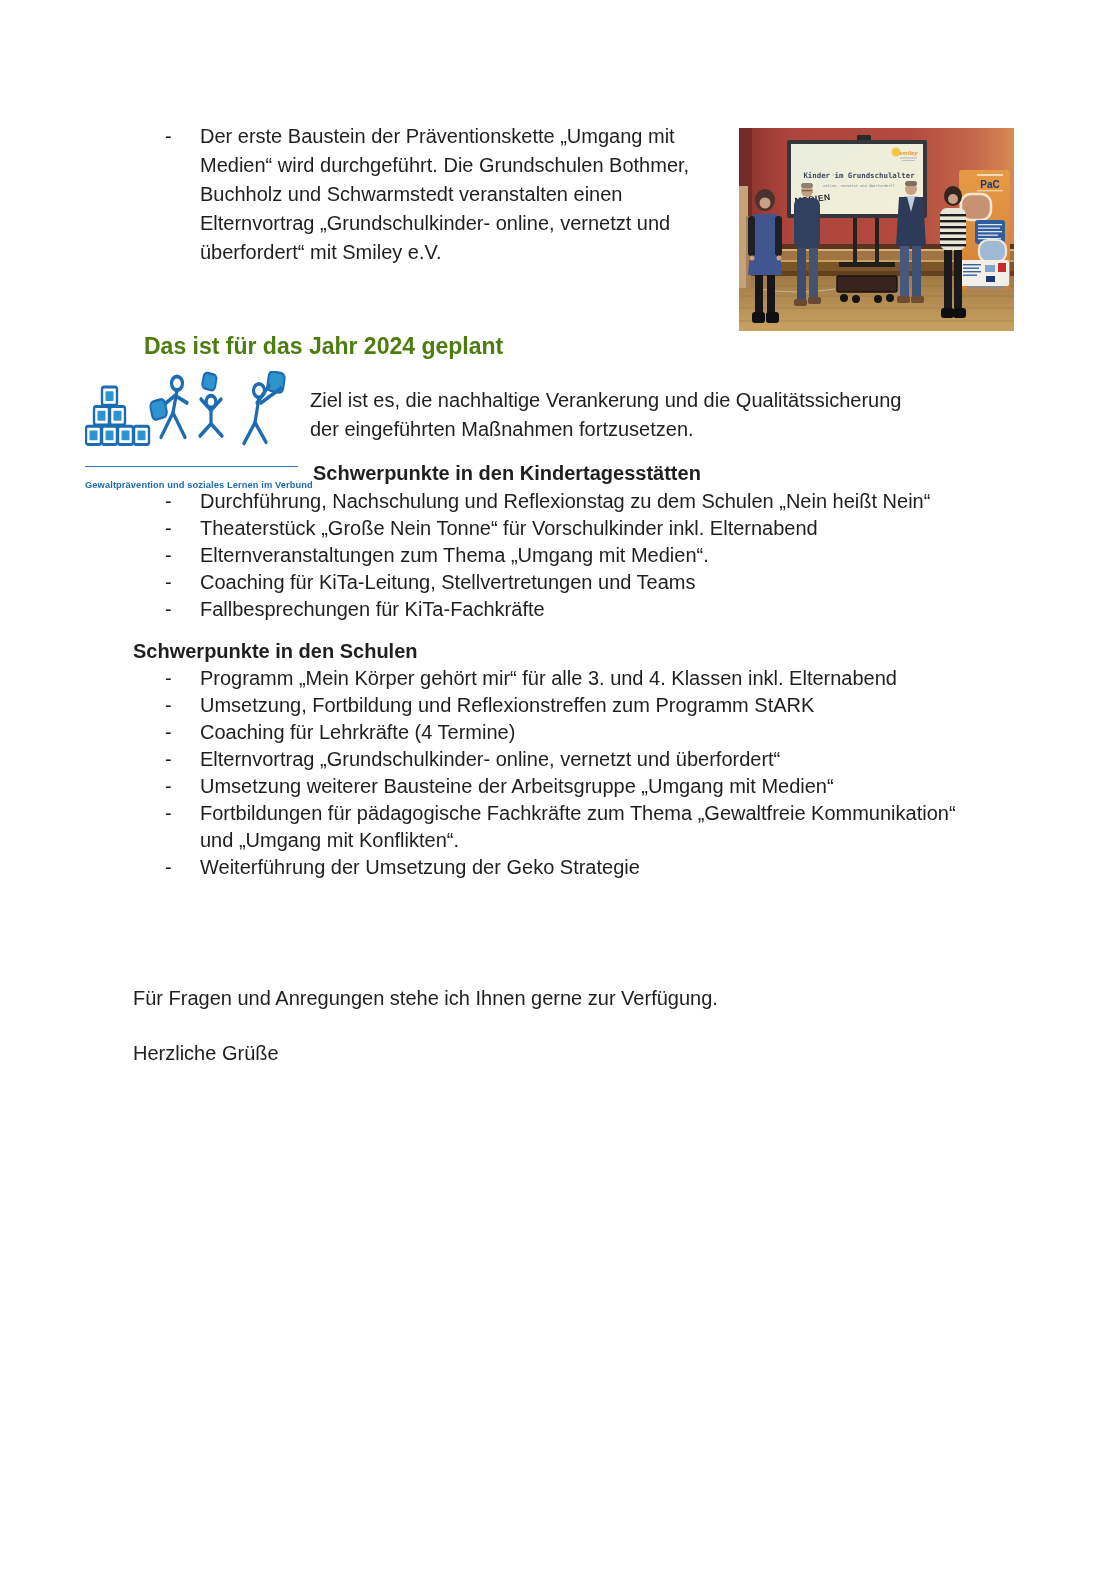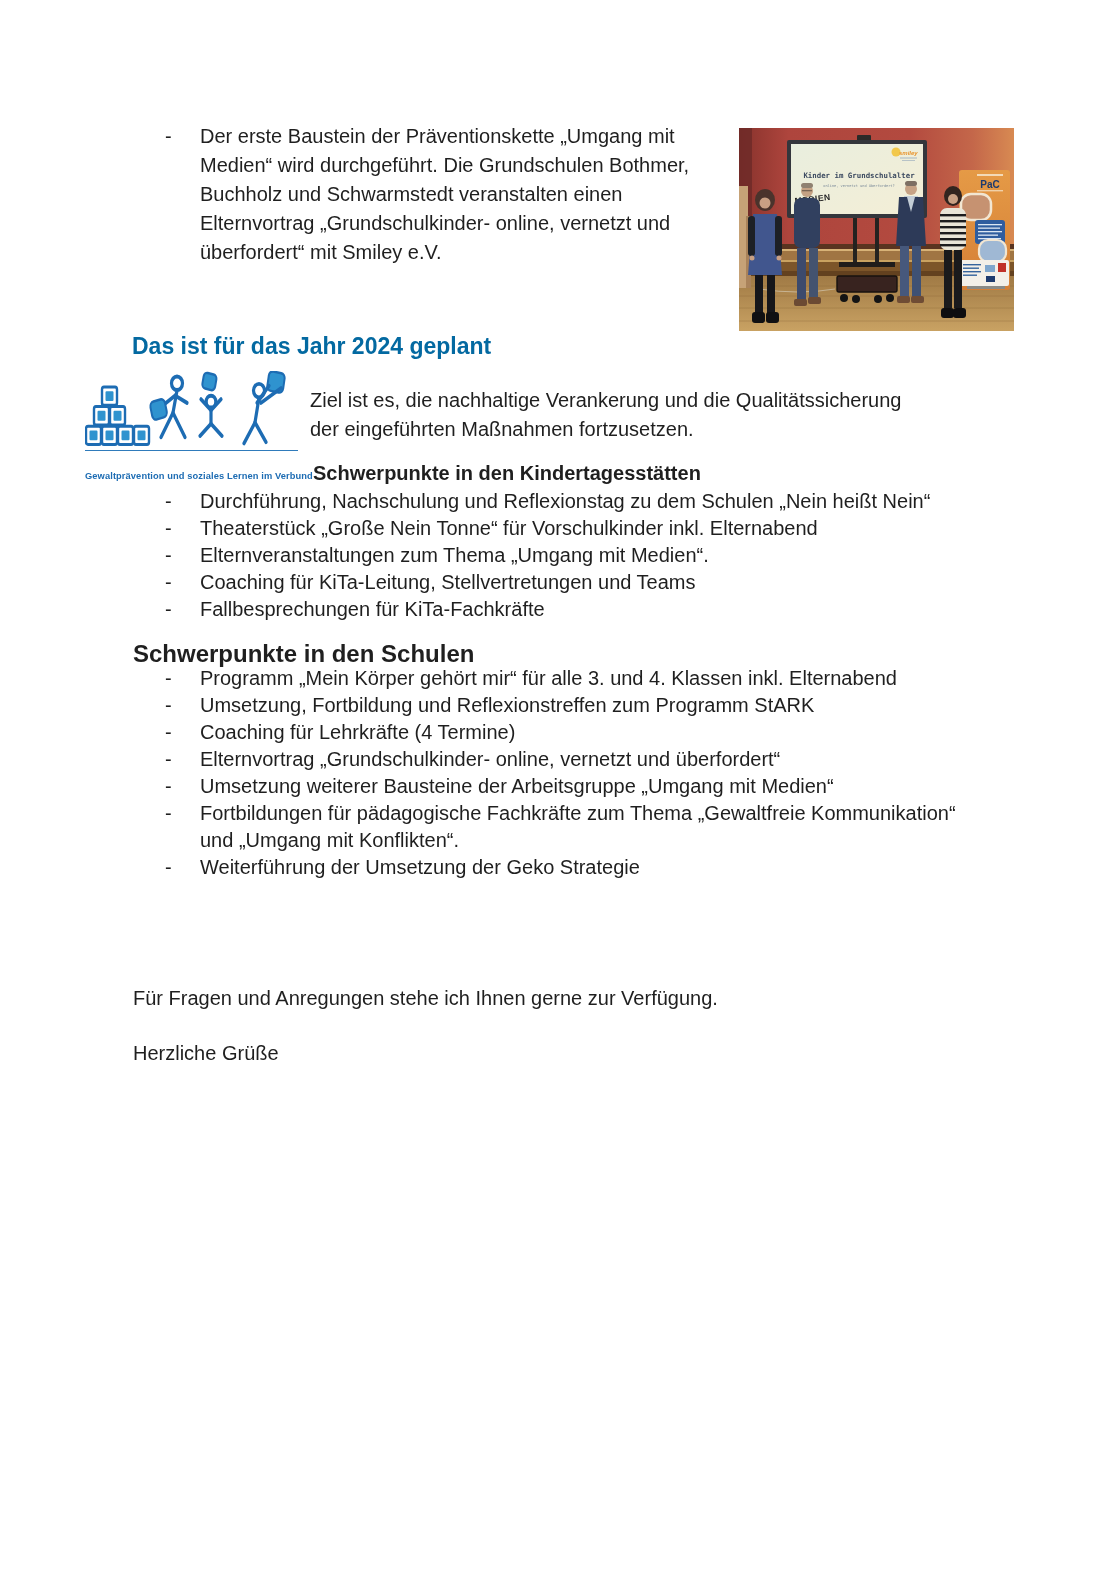--- a/index.html
+++ b/index.html
@@ -15,37 +15,37 @@
   
   .intro-bullet { left:165px; top:122px; width:560px; display:flex; line-height:29px; }
   .dash-col { flex:0 0 35px; }
   .intro-bullet .b-text { width:525px; }
 
   
   .photo { left:739px; top:128px; width:247px; height:203px; }
   .photo svg { display:block; width:275px; height:203px; }
 
   
-  .main-heading { left:132px; top:333px; font-size:23px; font-weight:bold; color:#0369a1; }
+  .main-heading { left:144px; top:333px; font-size:23px; font-weight:bold; color:#4d7c0f; }
 
   
   .verbund-logo { left:85px; top:371px; width:213px; }
   .verbund-logo svg { display:block; width:213px; height:76px; }
   .logo-caption {
-    margin-top:3px; border-top:1.5px solid #2f7bbb; padding-top:20px;
+    margin-top:19px; border-top:1.5px solid #2f7bbb; padding-top:13px;
     font-size:9.3px; font-weight:bold; color:#1d6cb3; white-space:nowrap;
     letter-spacing:0.1px;
   }
 
   
   .goal { left:310px; top:386px; width:600px; line-height:29px; }
 
   
   .kita-heading { left:313px; top:462px; font-size:20px; font-weight:bold;text-align:center; }
-  .schulen-heading { left:133px; top:640px; font-size:24px; font-weight:bold; }
+  .schulen-heading { left:133px; top:640px; font-size:20px; font-weight:bold; }
 
   
   .blist { left:165px; top:488px; width:825px; list-style:none; }
   .blist.schulen { top:665px; }
   .blist li { display:flex; line-height:27px; }
   .blist .b-text { flex:1; }
 
   
   .thanks { left:133px; top:889px; width:860px; font-weight:bold; line-height:27.5px; }
   .questions { left:133px; top:987px; width:900px; font-weight:normal; }

